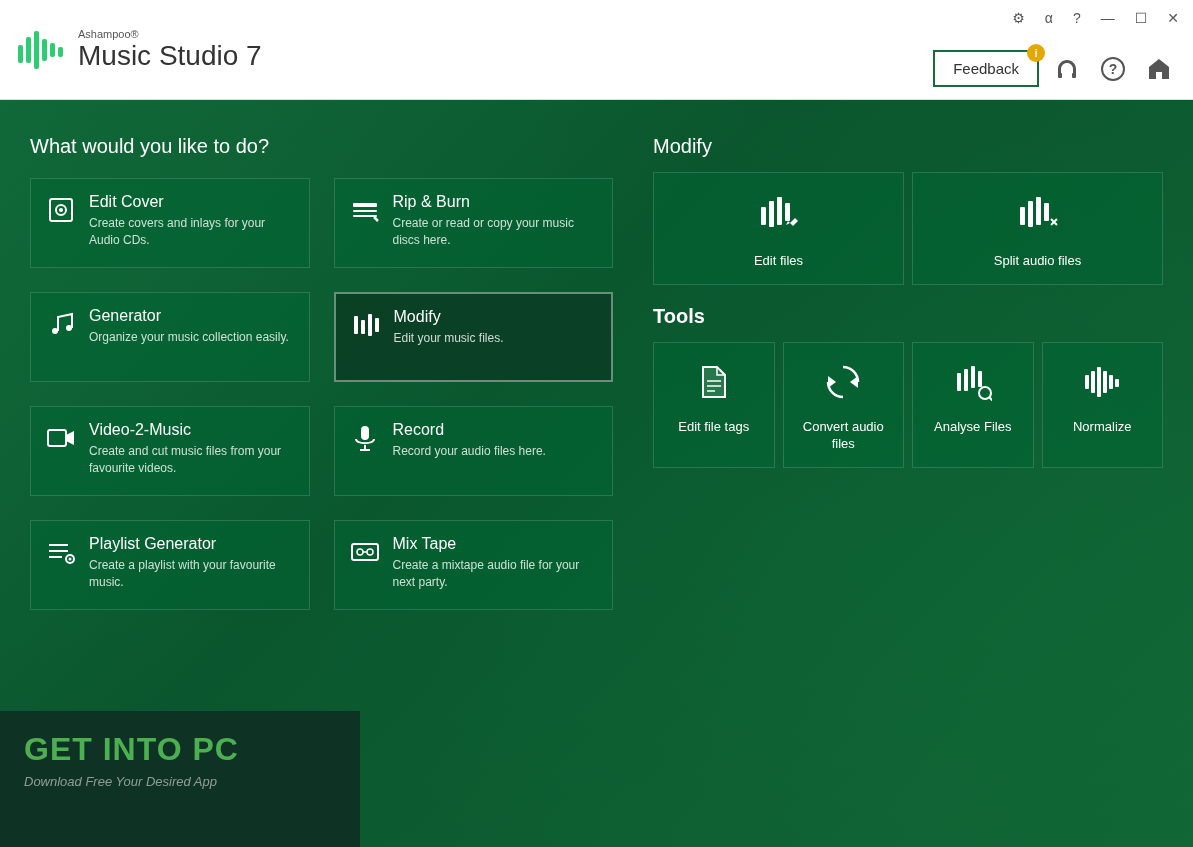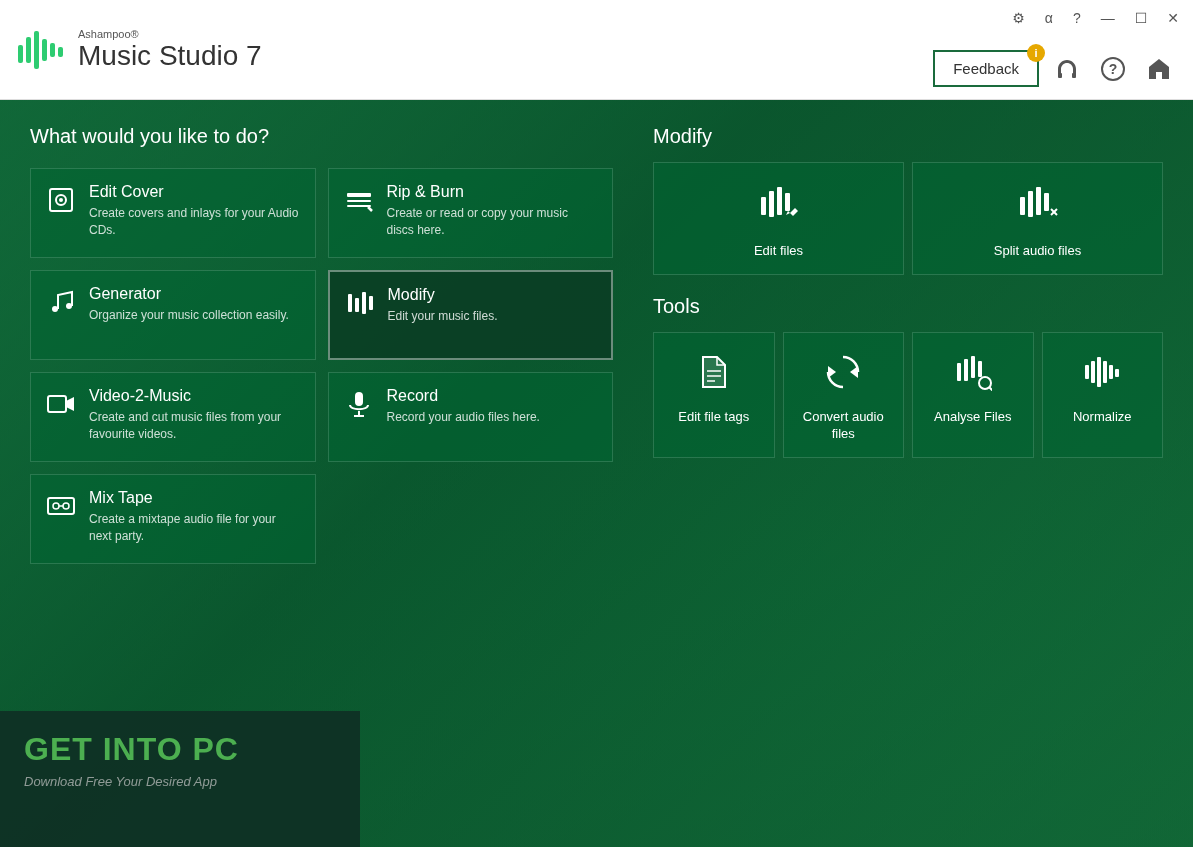--- a/index.html
+++ b/index.html
@@ -110,39 +110,39 @@
     .bg-overlay {
       position: absolute;
       inset: 0;
       background: radial-gradient(ellipse at 70% 60%, rgba(0,80,30,0.3) 0%, rgba(10,80,40,0.6) 100%);
       pointer-events: none;
     }
 
     .content-area {
       position: relative;
       z-index: 2;
-      padding: 25px 30px 20px 30px;
+      padding: 35px 30px 20px 30px;
       display: flex;
       gap: 40px;
     }
 
     
     .left-panel {
       flex: 1;
     }
     .section-title {
       color: #fff;
       font-size: 20px;
       font-weight: 400;
       margin-bottom: 20px;
     }
     .grid-2col {
       display: grid;
       grid-template-columns: 1fr 1fr;
-      gap: 12px;
+      gap: 24px;
     }
     .card {
       background: rgba(0,100,50,0.55);
       border: 1px solid rgba(255,255,255,0.15);
       padding: 14px 14px 14px 14px;
       cursor: pointer;
       display: flex;
       align-items: flex-start;
       gap: 12px;
       transition: background 0.2s;
@@ -207,21 +207,21 @@
     }
     .tool-label {
       color: #fff;
       font-size: 13px;
       text-align: center;
       line-height: 1.3;
     }
     .tools-title {
       color: #fff;
       font-size: 20px;
-      font-weight: 400;
+      font-weight: 700;
       margin-bottom: 14px;
     }
     .tools-grid {
       display: grid;
       grid-template-columns: 1fr 1fr 1fr 1fr;
       gap: 8px;
     }
 
     
     .bottom-watermark {
@@ -395,20 +395,35 @@
               <line x1="15" y1="22" x2="15" y2="27" stroke="white" stroke-width="2"></line>
               <line x1="10" y1="27" x2="20" y2="27" stroke="white" stroke-width="2"></line>
             </svg>
           </div>
           <div class="card-text">
             <div class="card-title">Record</div>
             <div class="card-desc">Record your audio files here.</div>
           </div>
         </div>
 
+        <div class="card">
+          <div class="card-icon">
+            <svg width="30" height="30" viewBox="0 0 30 30" fill="white">
+              <line x1="3" y1="8" x2="22" y2="8" stroke="white" stroke-width="2"></line>
+              <line x1="3" y1="14" x2="22" y2="14" stroke="white" stroke-width="2"></line>
+              <line x1="3" y1="20" x2="16" y2="20" stroke="white" stroke-width="2"></line>
+              <circle cx="24" cy="22" r="4" stroke="white" stroke-width="2" fill="none"></circle>
+              <circle cx="24" cy="22" r="1.5" fill="white"></circle>
+            </svg>
+          </div>
+          <div class="card-text">
+            <div class="card-title">Playlist Generator</div>
+            <div class="card-desc">Create a playlist with your favourite music.</div>
+          </div>
+        </div>
 
         <div class="card">
           <div class="card-icon">
             <svg width="30" height="30" viewBox="0 0 30 30" fill="white">
               <rect x="2" y="7" width="26" height="16" rx="2" stroke="white" stroke-width="2" fill="none"></rect>
               <circle cx="10" cy="15" r="3" stroke="white" stroke-width="1.5" fill="none"></circle>
               <circle cx="20" cy="15" r="3" stroke="white" stroke-width="1.5" fill="none"></circle>
               <line x1="13" y1="15" x2="17" y2="15" stroke="white" stroke-width="1.5"></line>
             </svg>
           </div>

